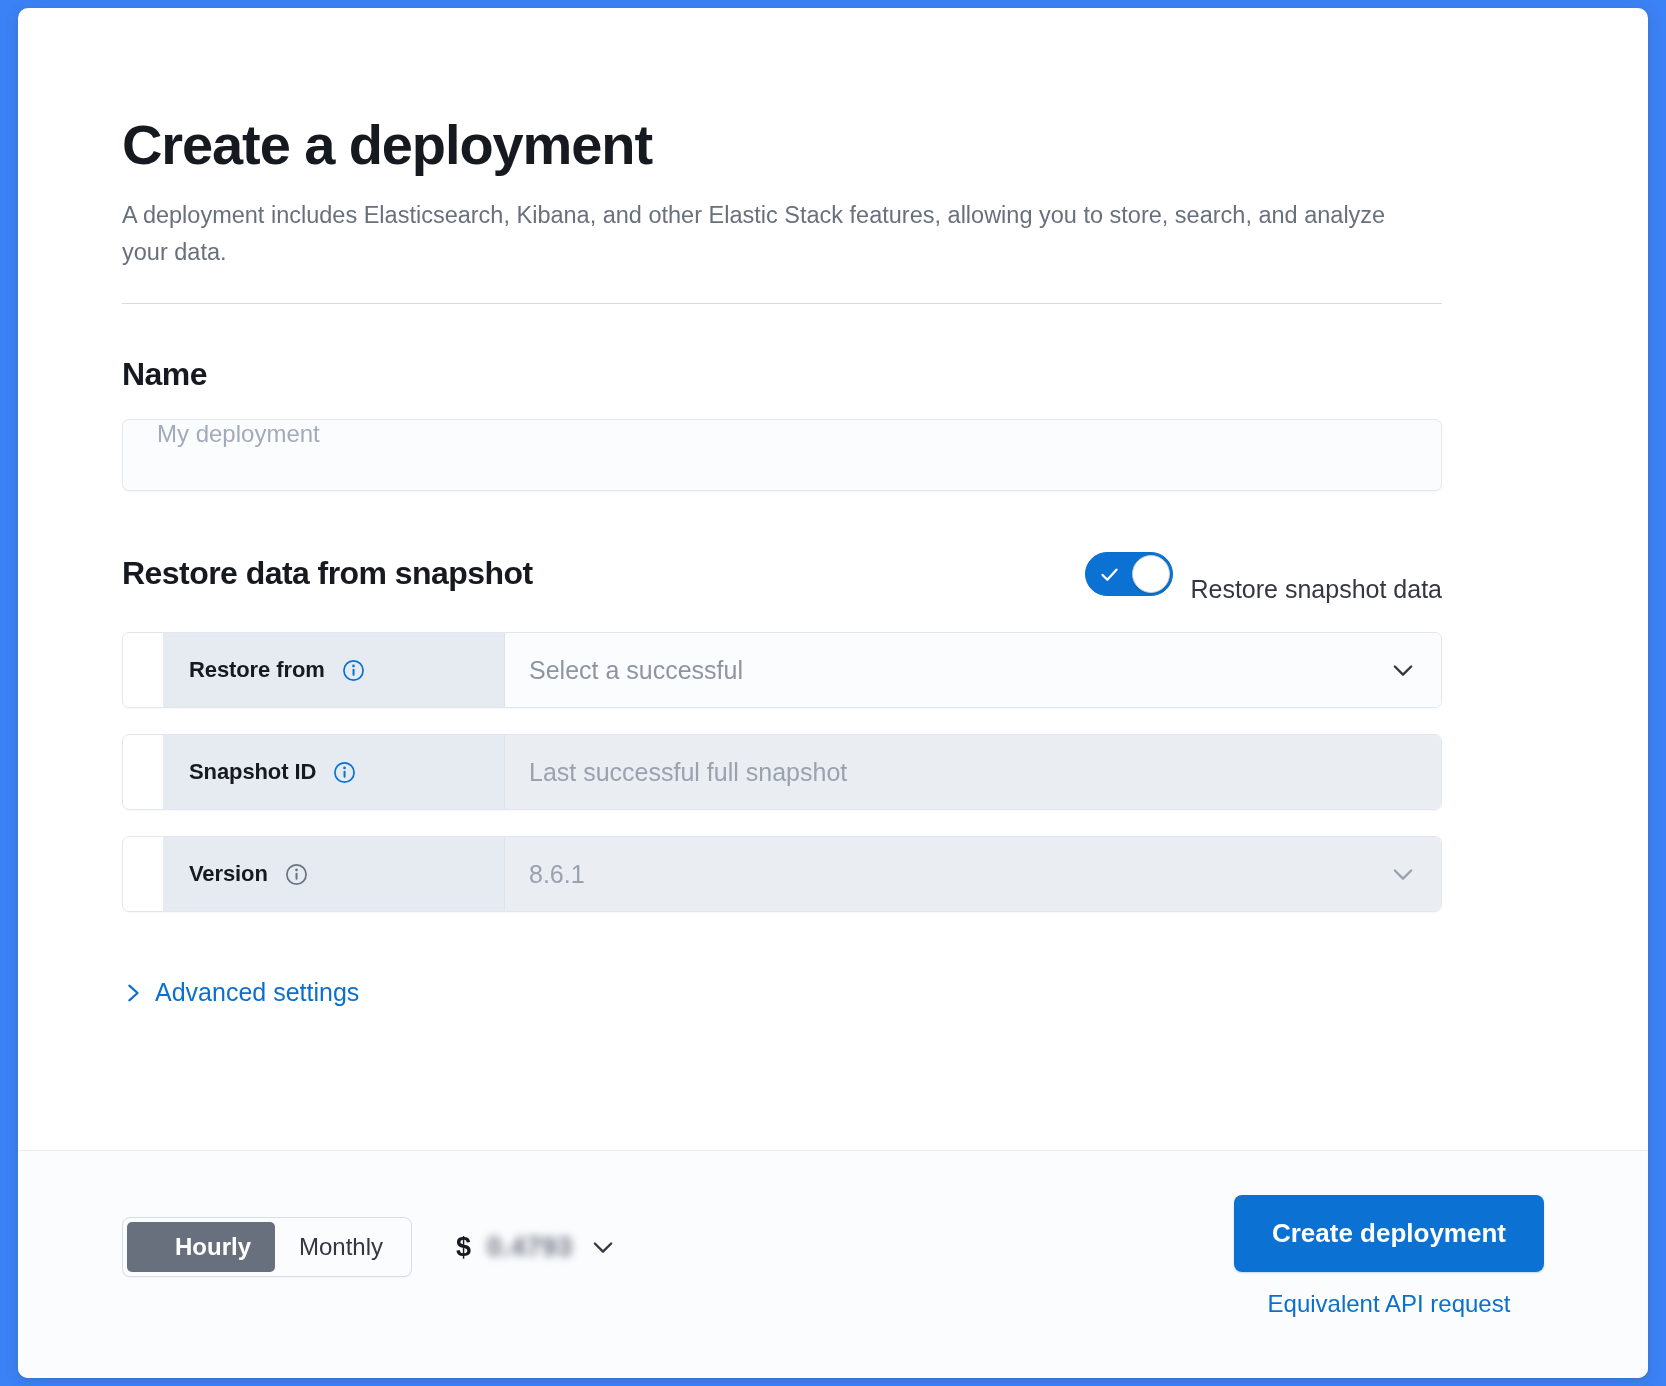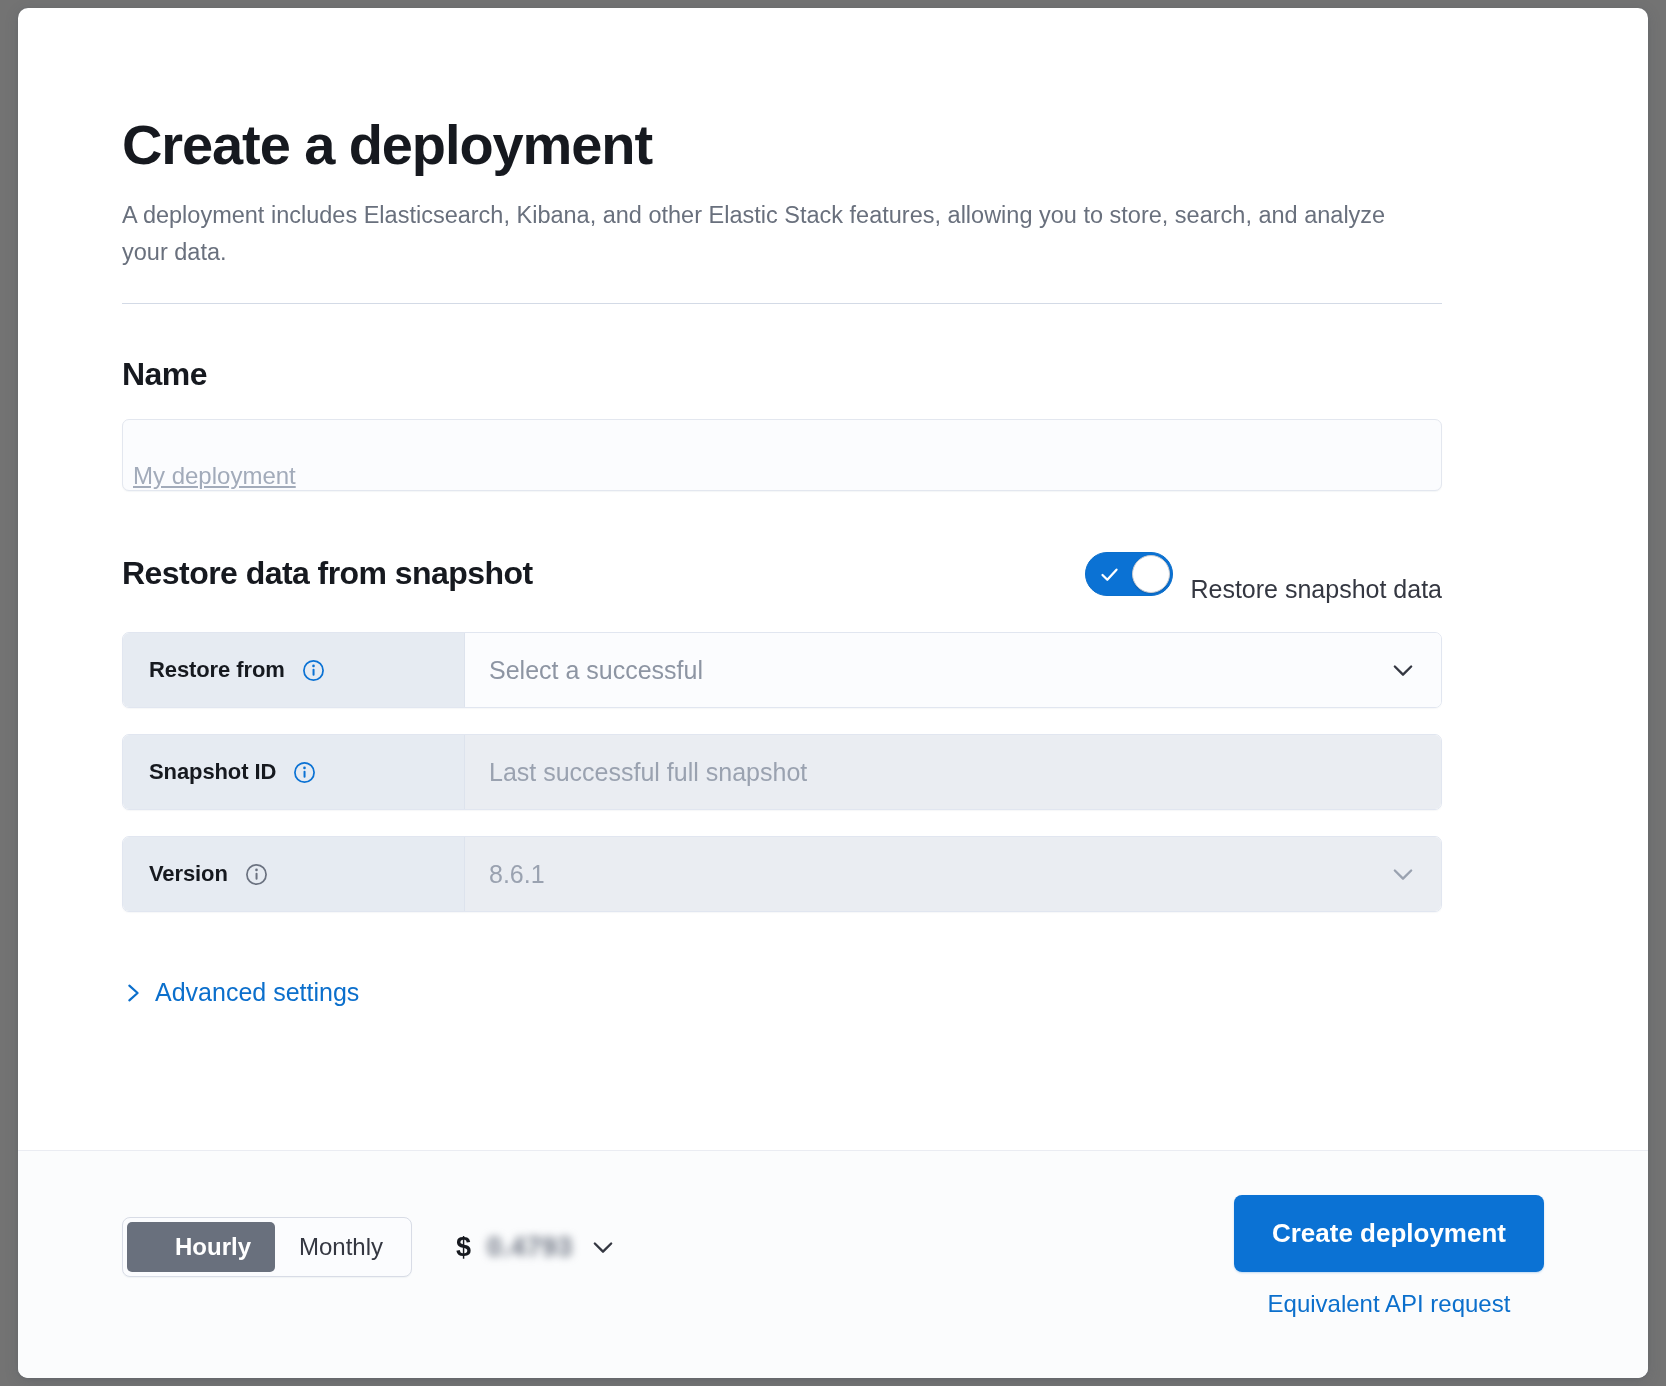--- a/index.html
+++ b/index.html
@@ -4,21 +4,21 @@
 <style>
   * { box-sizing: border-box; }
   html, body {
     margin: 0; padding: 0;
     background: #e9eaee;
     font-family: "Liberation Sans", sans-serif;
   }
   .page {
     position: relative;
     width: 1666px; height: 1386px;
-    background: #737373;
+    background: #3b82f6;
     overflow: hidden;
   }
   .card {
     position: absolute;
     left: 18px; top: 8px;
     width: 1630px; height: 1370px;
     background: #ffffff;
     border-radius: 10px;
     box-shadow: 0 3px 14px rgba(60,70,90,0.18), 0 1px 3px rgba(60,70,90,0.14);
     overflow: hidden;
@@ -69,25 +69,24 @@
   
   .name-input {
     margin-top: 26px;
     width: 1320px;
     height: 72px;
     border-radius: 7px;
     background: #fbfcfe;
     border: 1px solid #e3e7ef;
     box-shadow: 0 1px 1px rgba(152,162,179,0.10);
     display: flex;
-    align-items: flex-end;
-    padding: 0 10px;
+    align-items: flex-start;
+    padding: 0 34px;
     font-size: 24px;
     color: #a2abba;
-    text-decoration: underline;
   }
 
   
   .snap-head-row {
     margin-top: 52px;
     width: 1320px;
     display: flex;
     align-items: center;
     justify-content: space-between;
   }
@@ -128,20 +127,21 @@
   
   .form-row {
     margin-top: 26px;
     width: 1320px;
     height: 76px;
     display: flex;
     border-radius: 7px;
     overflow: hidden;
     border: 1px solid #e1e6f0;
     box-shadow: 0 1px 1px rgba(152,162,179,0.08);
+    padding-left: 40px;
   }
   .form-row.first { margin-top: 28px; }
   .prepend {
     width: 342px;
     flex: none;
     background: #e6ebf2;
     display: flex;
     align-items: center;
     gap: 17px;
     padding: 0 26px;

